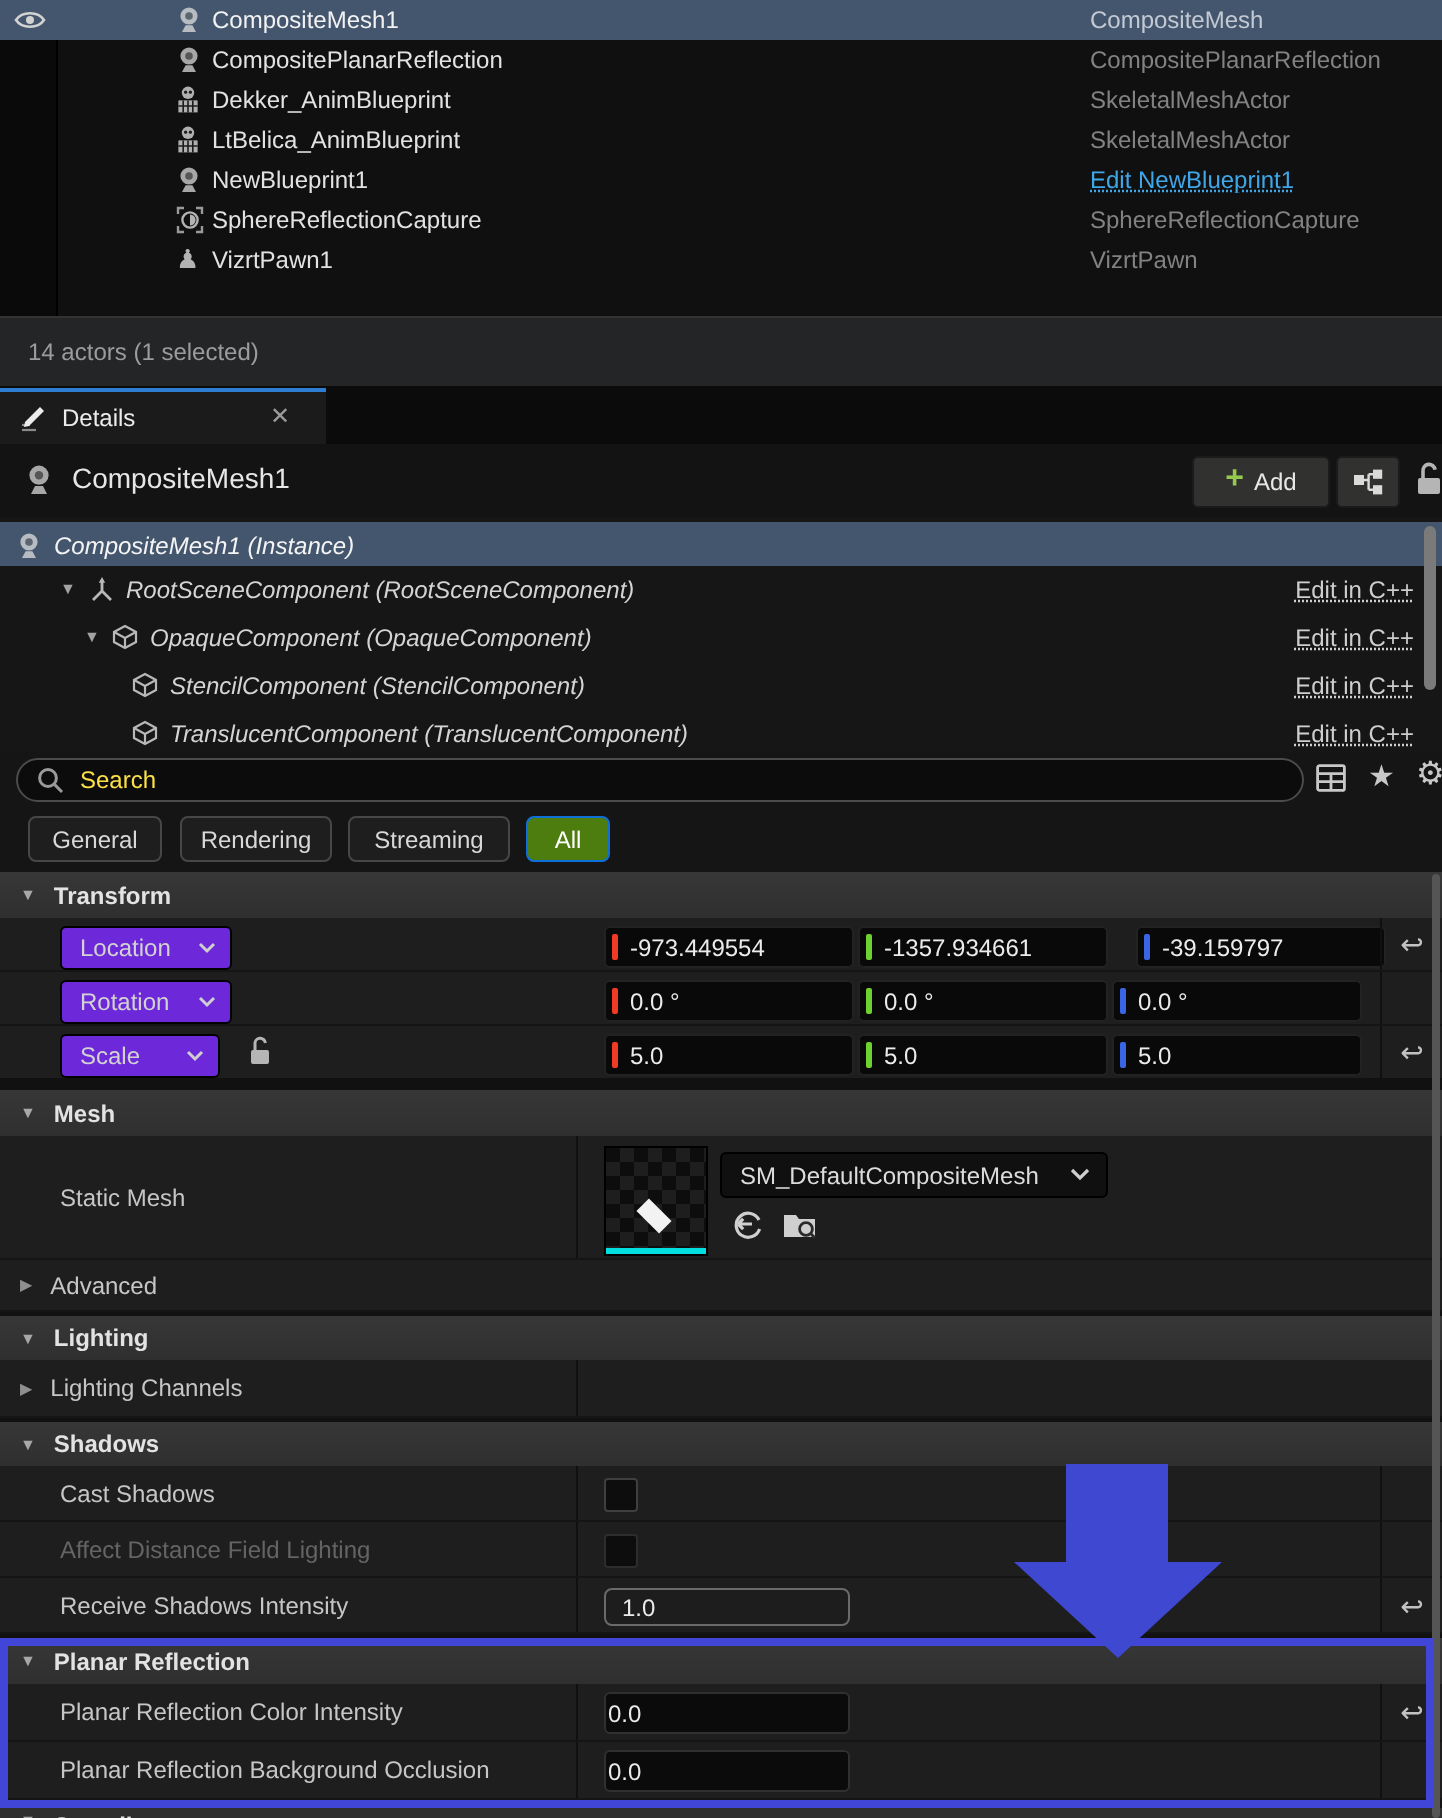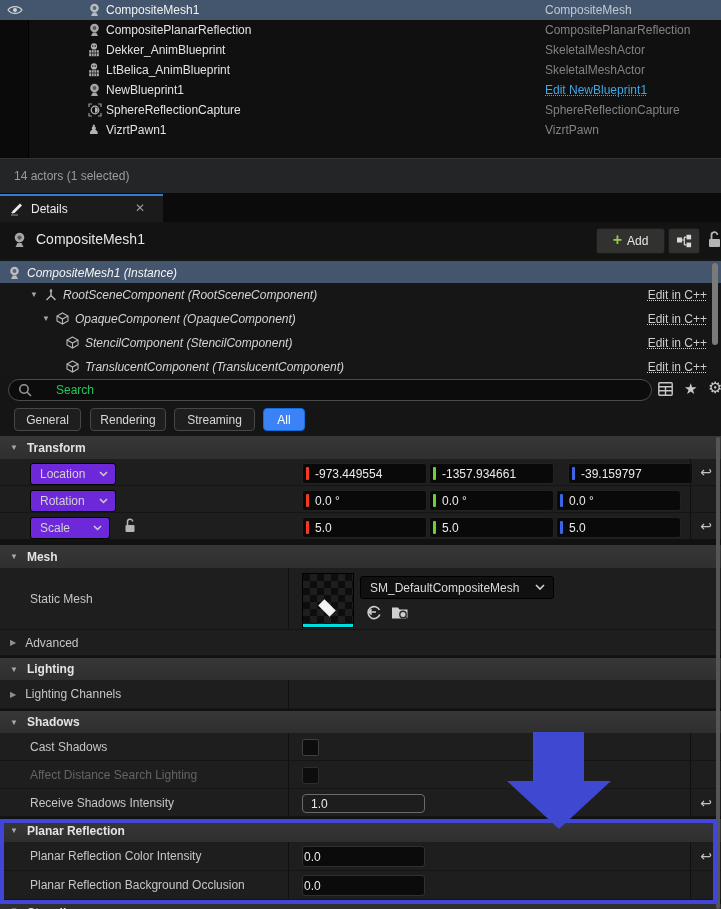--- a/index.html
+++ b/index.html
@@ -55,29 +55,29 @@
   .c-label{position:absolute;top:5px;color:#d4d4d4;font-style:italic;}
   .c-row.sel .c-label{color:#f4f4f4;}
   .c-link{position:absolute;right:14px;top:5px;color:#cecece;text-decoration:underline dotted;}
   .c-scroll{position:absolute;right:3px;top:4px;width:6px;height:82px;background:#7a7a7a;border-radius:3px;}
 
   
   .search-row{position:absolute;left:0;top:376px;width:721px;height:27px;background:#151515;}
   .search-pill{position:absolute;left:8px;top:3px;width:642px;height:20px;background:#0c0c0c;
     border:1px solid #4b4b4b;border-radius:11px;display:flex;align-items:center;}
   .search-pill .mag{margin-left:9px;}
-  .search-ph{margin-left:24px;color:#22c55e;}
+  .search-ph{margin-left:8px;color:#fde047;}
   .sr-icon{position:absolute;top:6px;}
   .star{font-size:15px;color:#c8c8c8;line-height:15px;}
   .gear{font-size:16px;color:#c8c8c8;line-height:15px;}
 
   .chips-row{position:absolute;left:0;top:403px;width:721px;height:33px;background:#151515;border-bottom:1px solid #0c0c0c;}
   .chip{position:absolute;top:5px;height:21px;background:#1e1e1e;border:1px solid #474747;border-radius:4px;
     display:flex;align-items:center;justify-content:center;color:#d8d8d8;}
-  .chip.active{background:#3b82f6;border-color:#0E6FD8;color:#fff;}
+  .chip.active{background:#4d7c0f;border-color:#0E6FD8;color:#fff;}
 
   
   .sheader{position:absolute;left:0;right:0;height:23px;background:linear-gradient(#373737,#2f2f2f);
     border-bottom:1px solid #101010;display:flex;align-items:center;}
   .sheader .tri{margin-left:10px;font-size:8px;color:#a8a8a8;}
   .sheader .shlabel{margin-left:9px;font-weight:bold;color:#e3e3e3;}
   .spacer{position:absolute;left:0;right:0;background:#111;}
   .prow{position:absolute;left:0;right:0;background:#1e1e1e;border-bottom:1px solid #151515;}
   .prow-name{position:absolute;left:0;top:0;bottom:0;width:288px;border-right:1px solid #101010;display:flex;align-items:center;}
   .prow-name.nodiv{border-right:none;}
@@ -531,21 +531,21 @@
   <div class="prow" style="top:733px;height:27px">
     <div class="prow-name">
       <span class="plabel">Cast Shadows</span>
     </div>
     <span class="checkbox"></span>
     <div class="prow-reset"></div>
   </div>
 
   <div class="prow" style="top:761px;height:27px">
     <div class="prow-name">
-      <span class="plabel dim">Affect Distance Search Lighting</span>
+      <span class="plabel dim">Affect Distance Field Lighting</span>
     </div>
     <span class="checkbox dim"></span>
     <div class="prow-reset"></div>
   </div>
 
   <div class="prow" style="top:789px;height:27px">
     <div class="prow-name">
       <span class="plabel">Receive Shadows Intensity</span>
     </div>
     <div class="spinbox">

